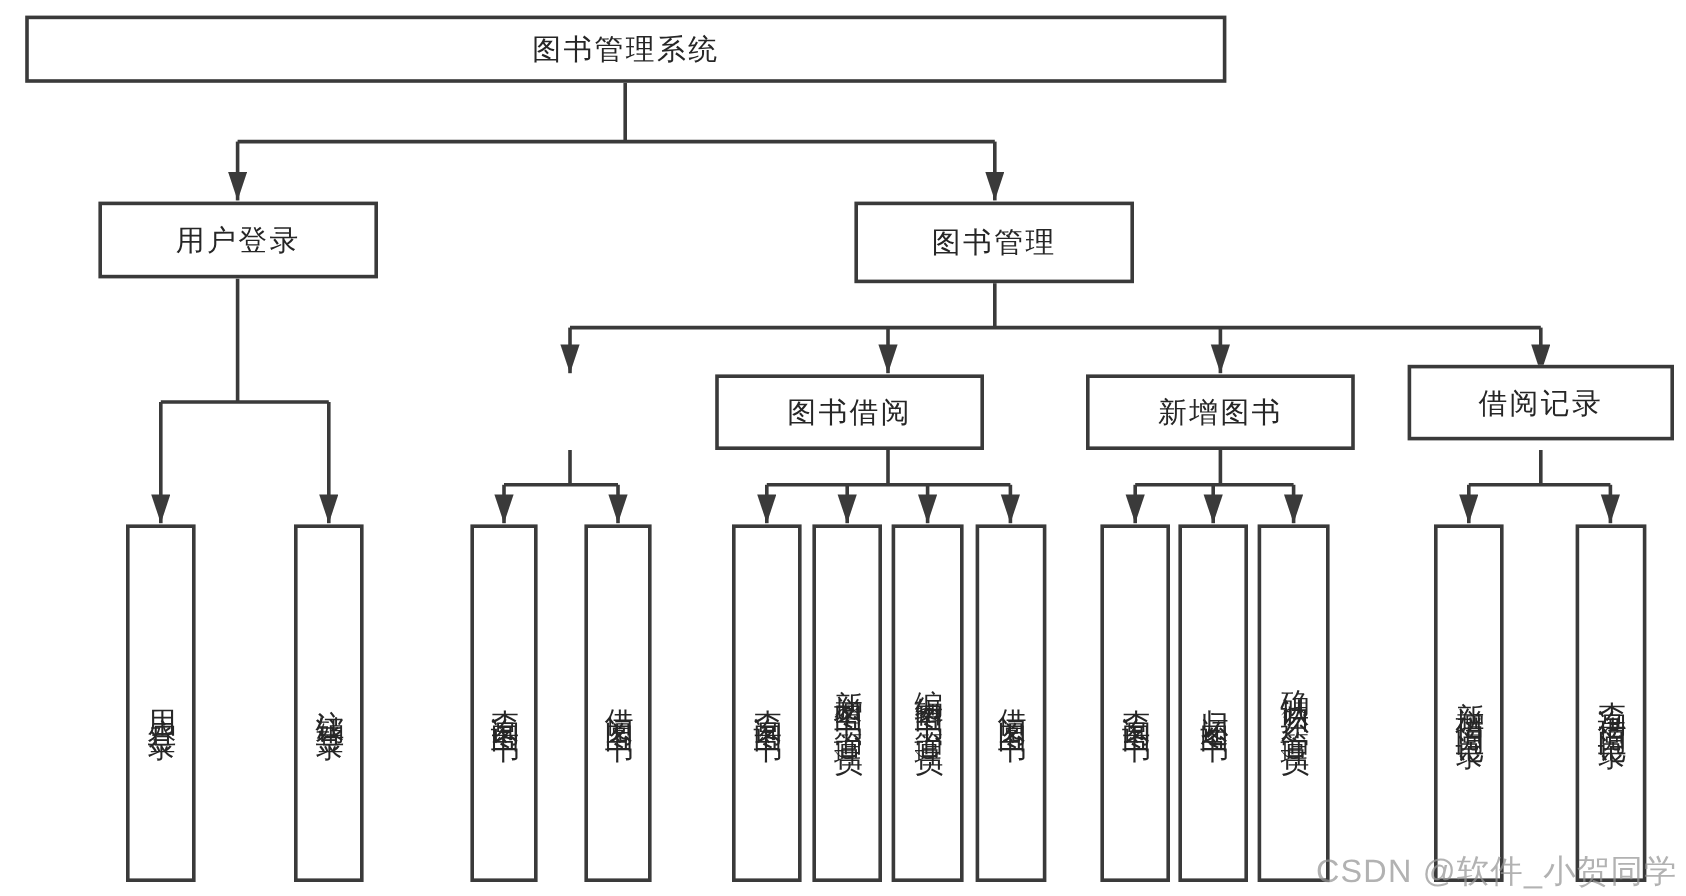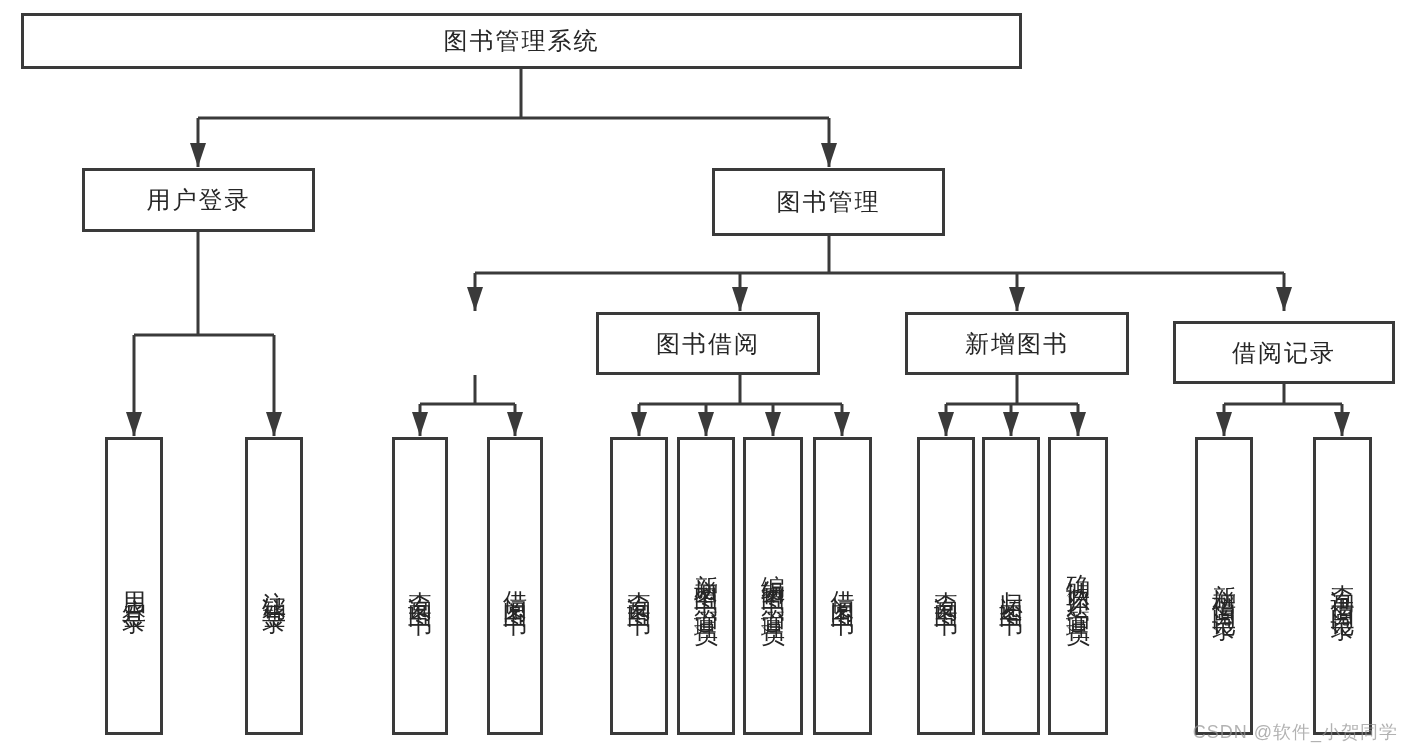--- a/index.html
+++ b/index.html
@@ -31,21 +31,21 @@
     writing-mode:vertical-rl;
     text-orientation:mixed;
     font-size:24px;
     letter-spacing:7px;
     line-height:1;
   }
   .watermark{
     position:absolute;
     right:7px;
     bottom:3px;
-    font-size:18px;
+    font-size:27px;
     letter-spacing:1px;
     color:rgba(148,148,148,0.72);
     z-index:3;
     white-space:nowrap;
   }
 </style>
 </head>
 <body>
 
 <div id="canvas">
@@ -92,21 +92,21 @@
     <line x1="1342" y1="404" x2="1342" y2="436" stroke="#3a3a3a" stroke-width="3" marker-end="url(#arr)"></line>
   </svg>
 
   <div class="node h-node" style="left:21px;top:13px;width:1001px;height:56px">图书管理系统</div>
 
   <div class="node h-node" style="left:82px;top:168px;width:233px;height:64px">用户登录</div>
   <div class="node h-node" style="left:712px;top:168px;width:233px;height:68px">图书管理</div>
 
   <div class="node h-node" style="left:596px;top:312px;width:224px;height:63px">图书借阅</div>
   <div class="node h-node" style="left:905px;top:312px;width:224px;height:63px">新增图书</div>
-  <div class="node h-node" style="left:1173px;top:321px;width:222px;height:63px">借阅记录</div>
+  <div class="node h-node" style="left:1173px;top:304px;width:222px;height:63px">借阅记录</div>
 
   <div class="node v-node" style="left:105px;top:437px;width:58px;height:298px">用户登录</div>
   <div class="node v-node" style="left:245px;top:437px;width:58px;height:298px">注销登录</div>
 
   <div class="node v-node" style="left:392px;top:437px;width:56px;height:298px">查询图书</div>
   <div class="node v-node" style="left:487px;top:437px;width:56px;height:298px">借阅图书</div>
 
   <div class="node v-node" style="left:610px;top:437px;width:58px;height:298px">查询图书</div>
   <div class="node v-node" style="left:677px;top:437px;width:58px;height:298px">新增图书（管理员）</div>
   <div class="node v-node" style="left:743px;top:437px;width:60px;height:298px">编辑图书（管理员）</div>

